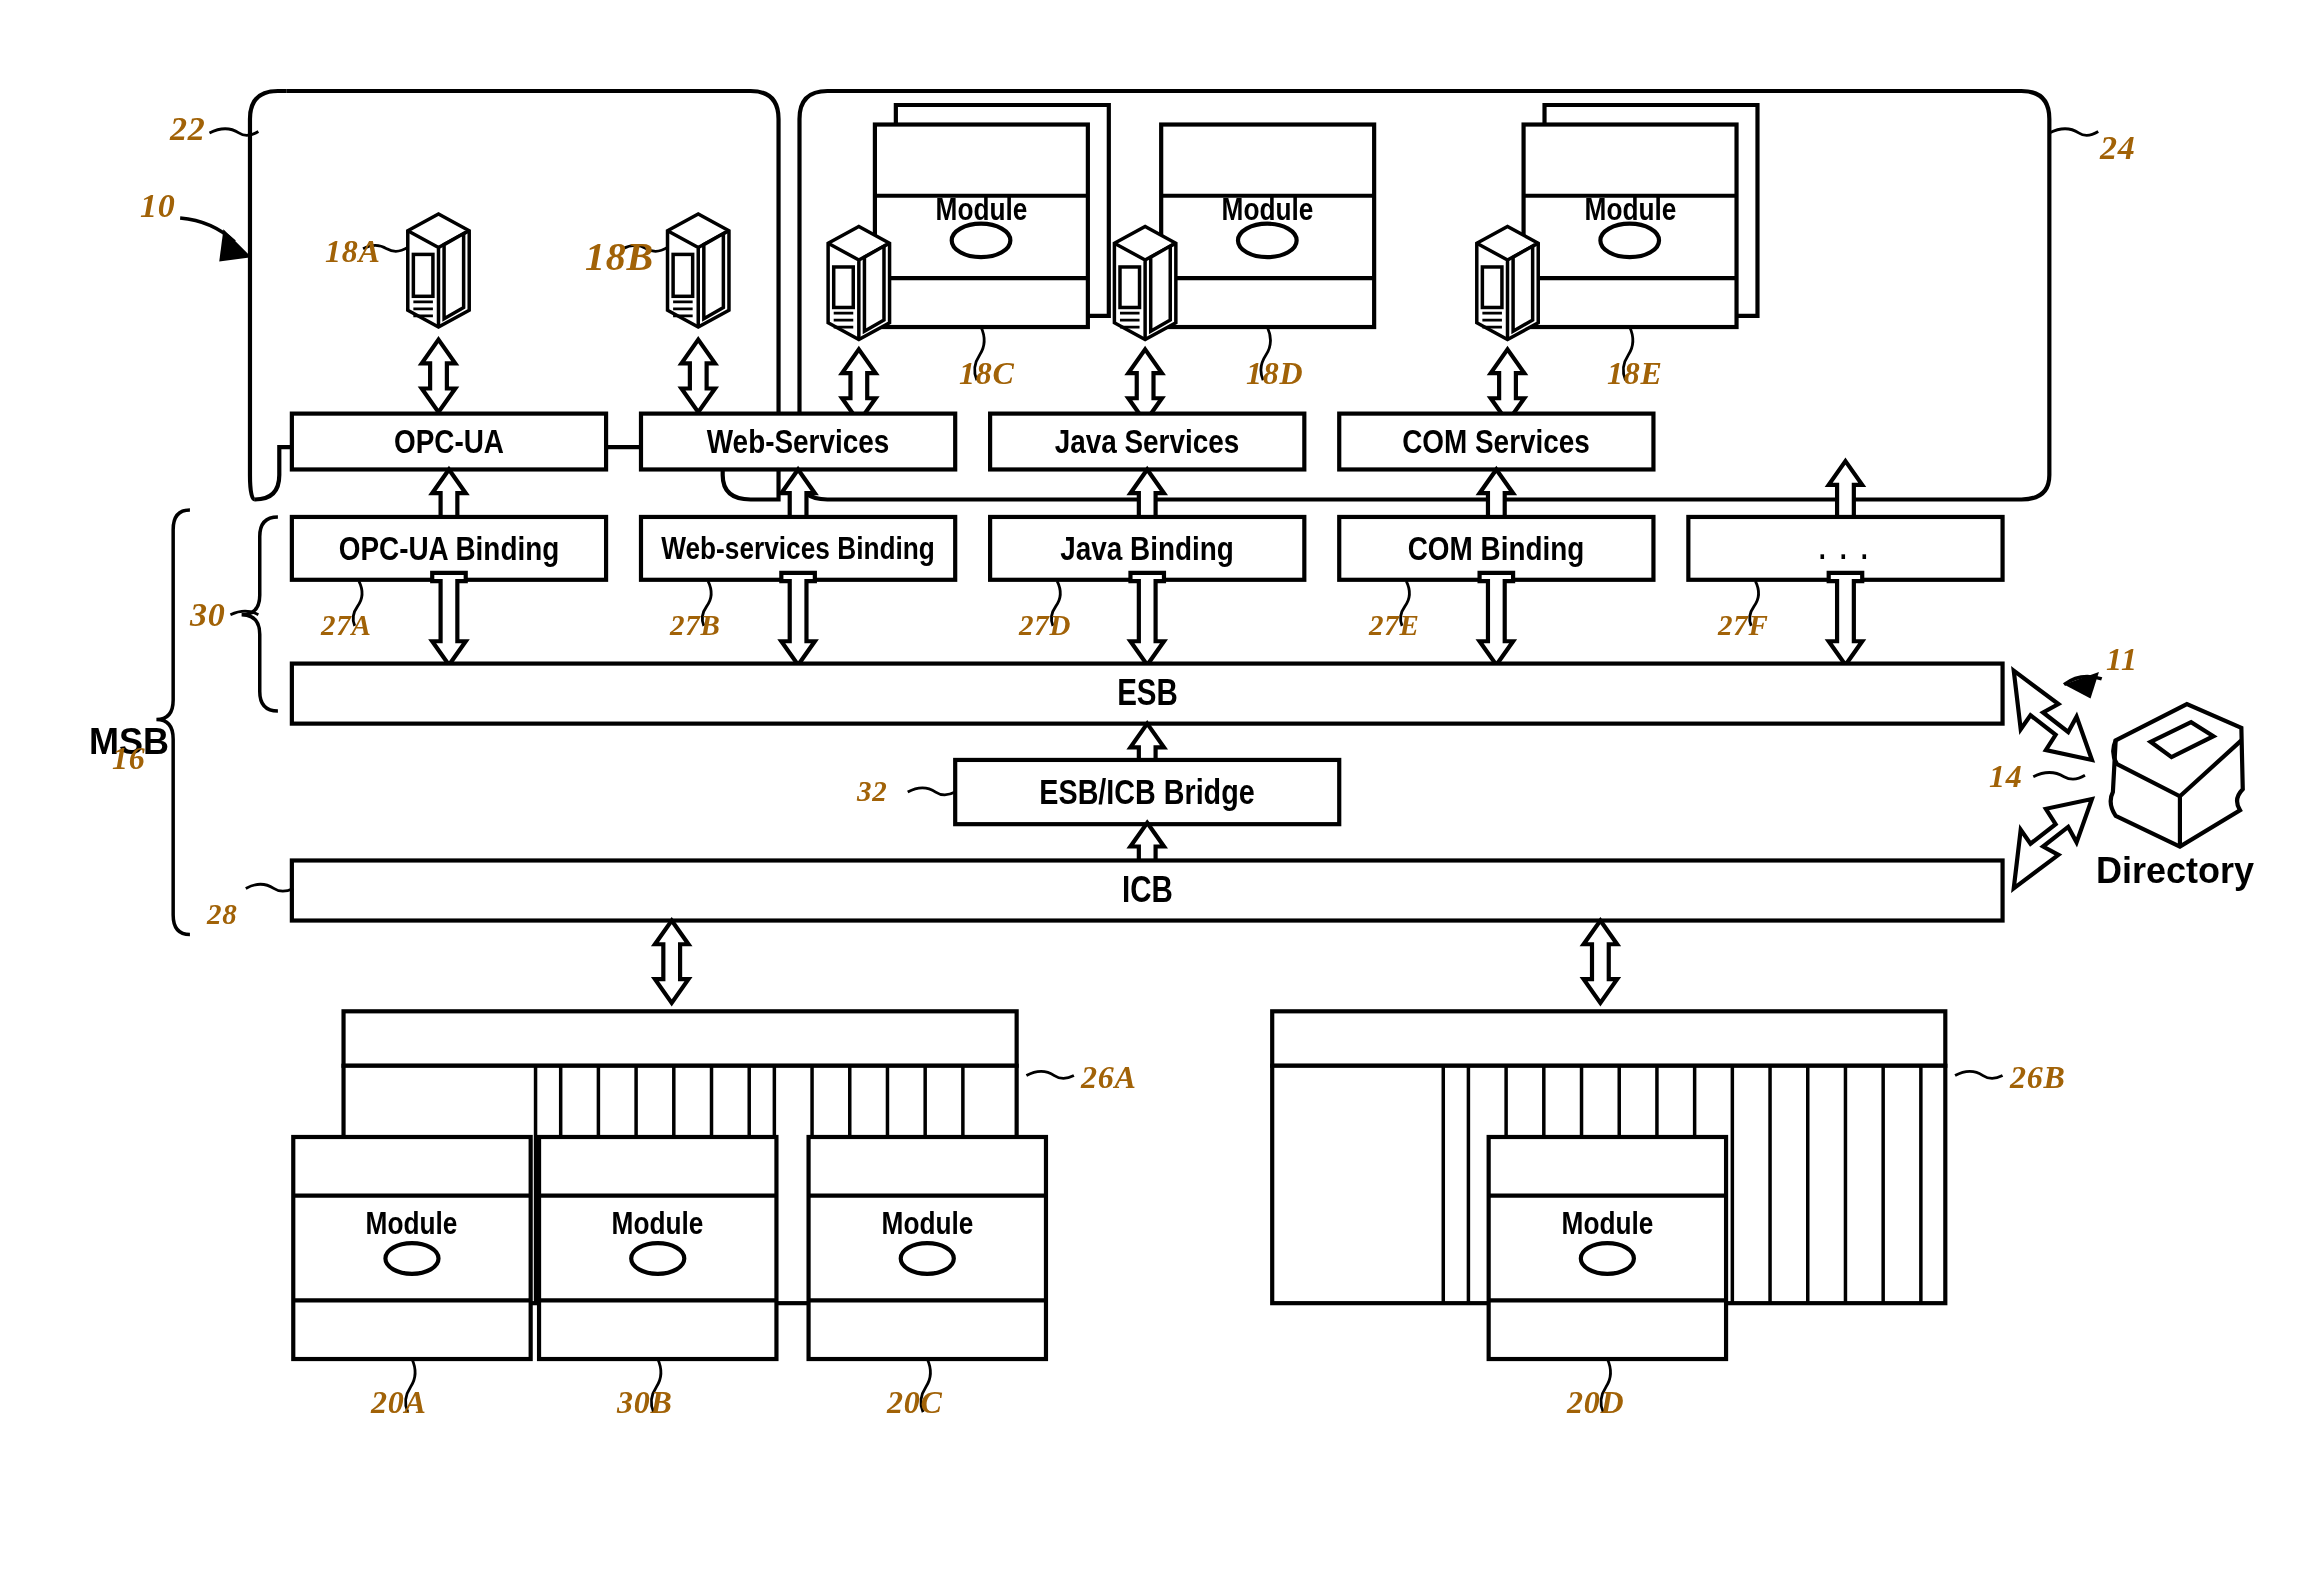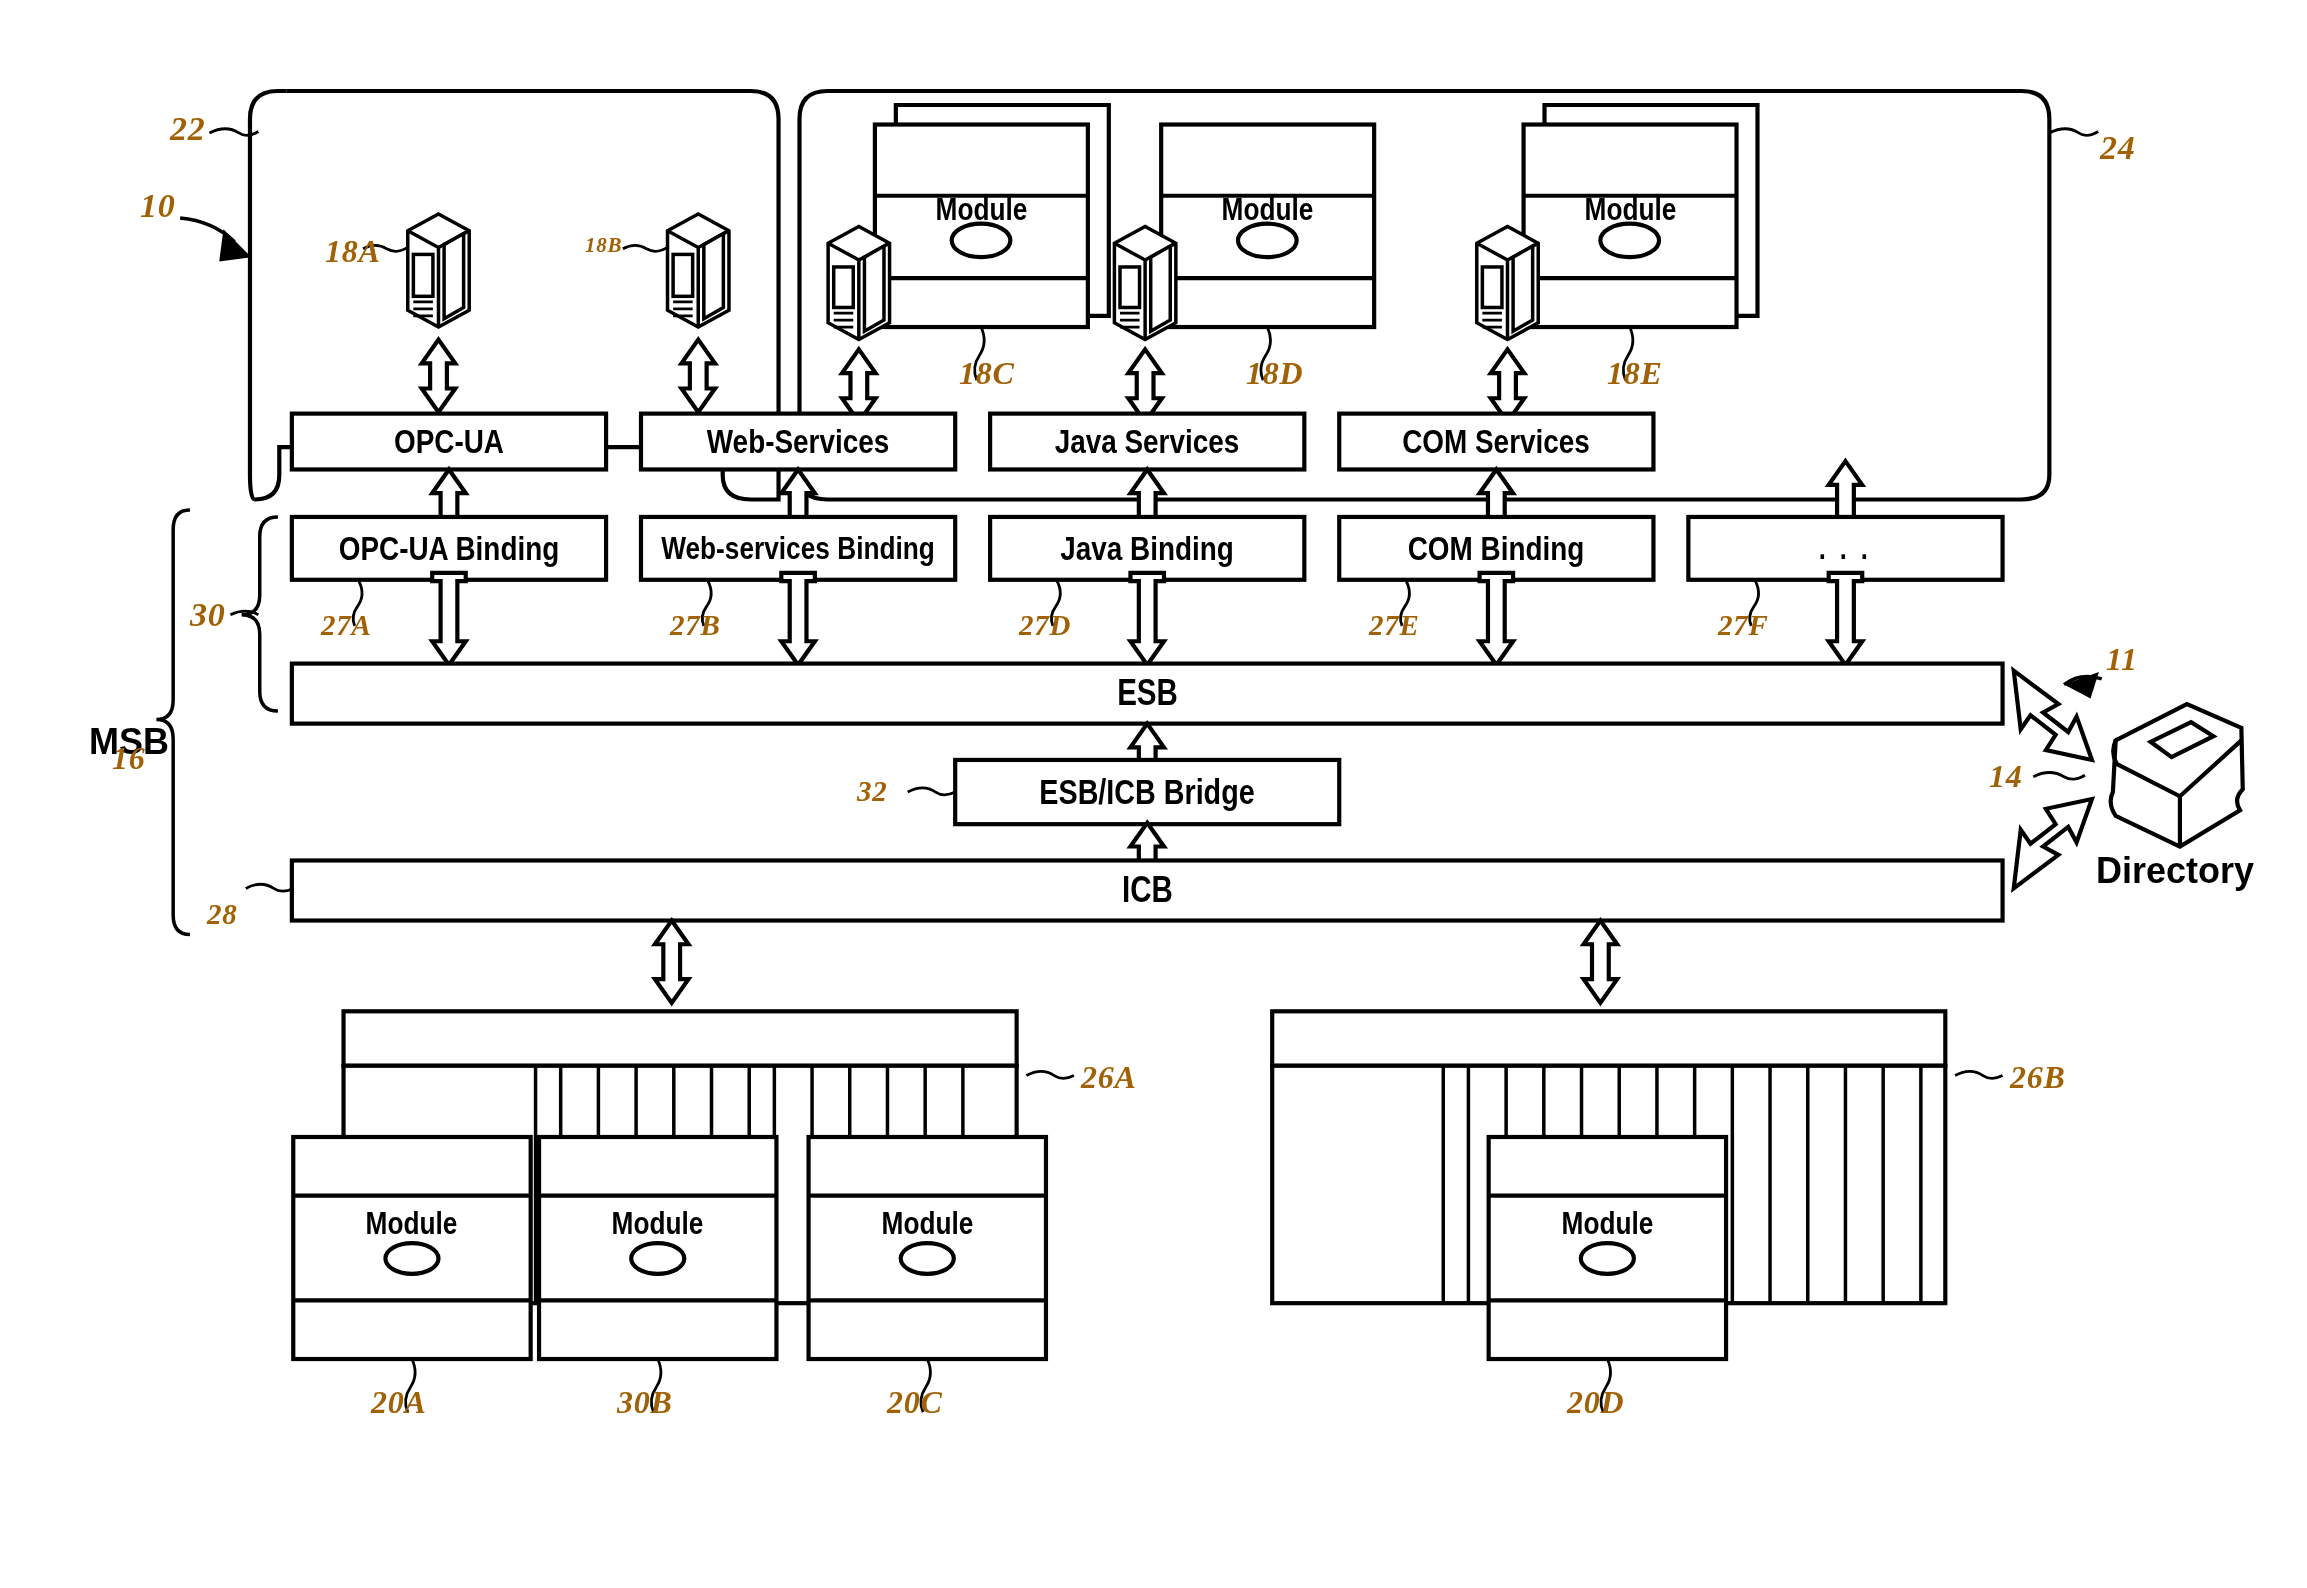--- a/index.html
+++ b/index.html
@@ -264,21 +264,21 @@
 
   </g>
 </svg>
 
 <div class="lbl ref" style="left:140px;top:187px;font-size:34px;">10</div>
 
 <div class="lbl ref" style="left:170px;top:110px;font-size:34px;">22</div>
 <div class="lbl ref" style="left:2100px;top:110px;font-size:34px;margin-top:19px;">24</div>
 
 <div class="lbl ref" style="left:325px;top:233px;font-size:32px;">18A</div>
-<div class="lbl ref" style="left:585px;top:233px;font-size:21px;">18B</div>
+<div class="lbl ref" style="left:585px;top:233px;font-size:40px;">18B</div>
 <div class="lbl ref" style="left:959px;top:355px;font-size:32px;">18C</div>
 <div class="lbl ref" style="left:1246px;top:355px;font-size:32px;">18D</div>
 <div class="lbl ref" style="left:1607px;top:355px;font-size:32px;">18E</div>
 
 <div class="lbl boxtext ctr" style="left:875px;top:190px;width:213px;height:39px;font-size:32px;">Module</div>
 <div class="lbl boxtext ctr" style="left:1161px;top:190px;width:213px;height:39px;font-size:32px;">Module</div>
 <div class="lbl boxtext ctr" style="left:1524px;top:190px;width:213px;height:39px;font-size:32px;">Module</div>
 
 <div class="lbl boxtext ctr" style="left:292px;top:413px;width:314px;height:56px;font-size:34px;">OPC-UA</div>
 <div class="lbl boxtext ctr" style="left:641px;top:413px;width:314px;height:56px;font-size:34px;">Web-Services</div>

